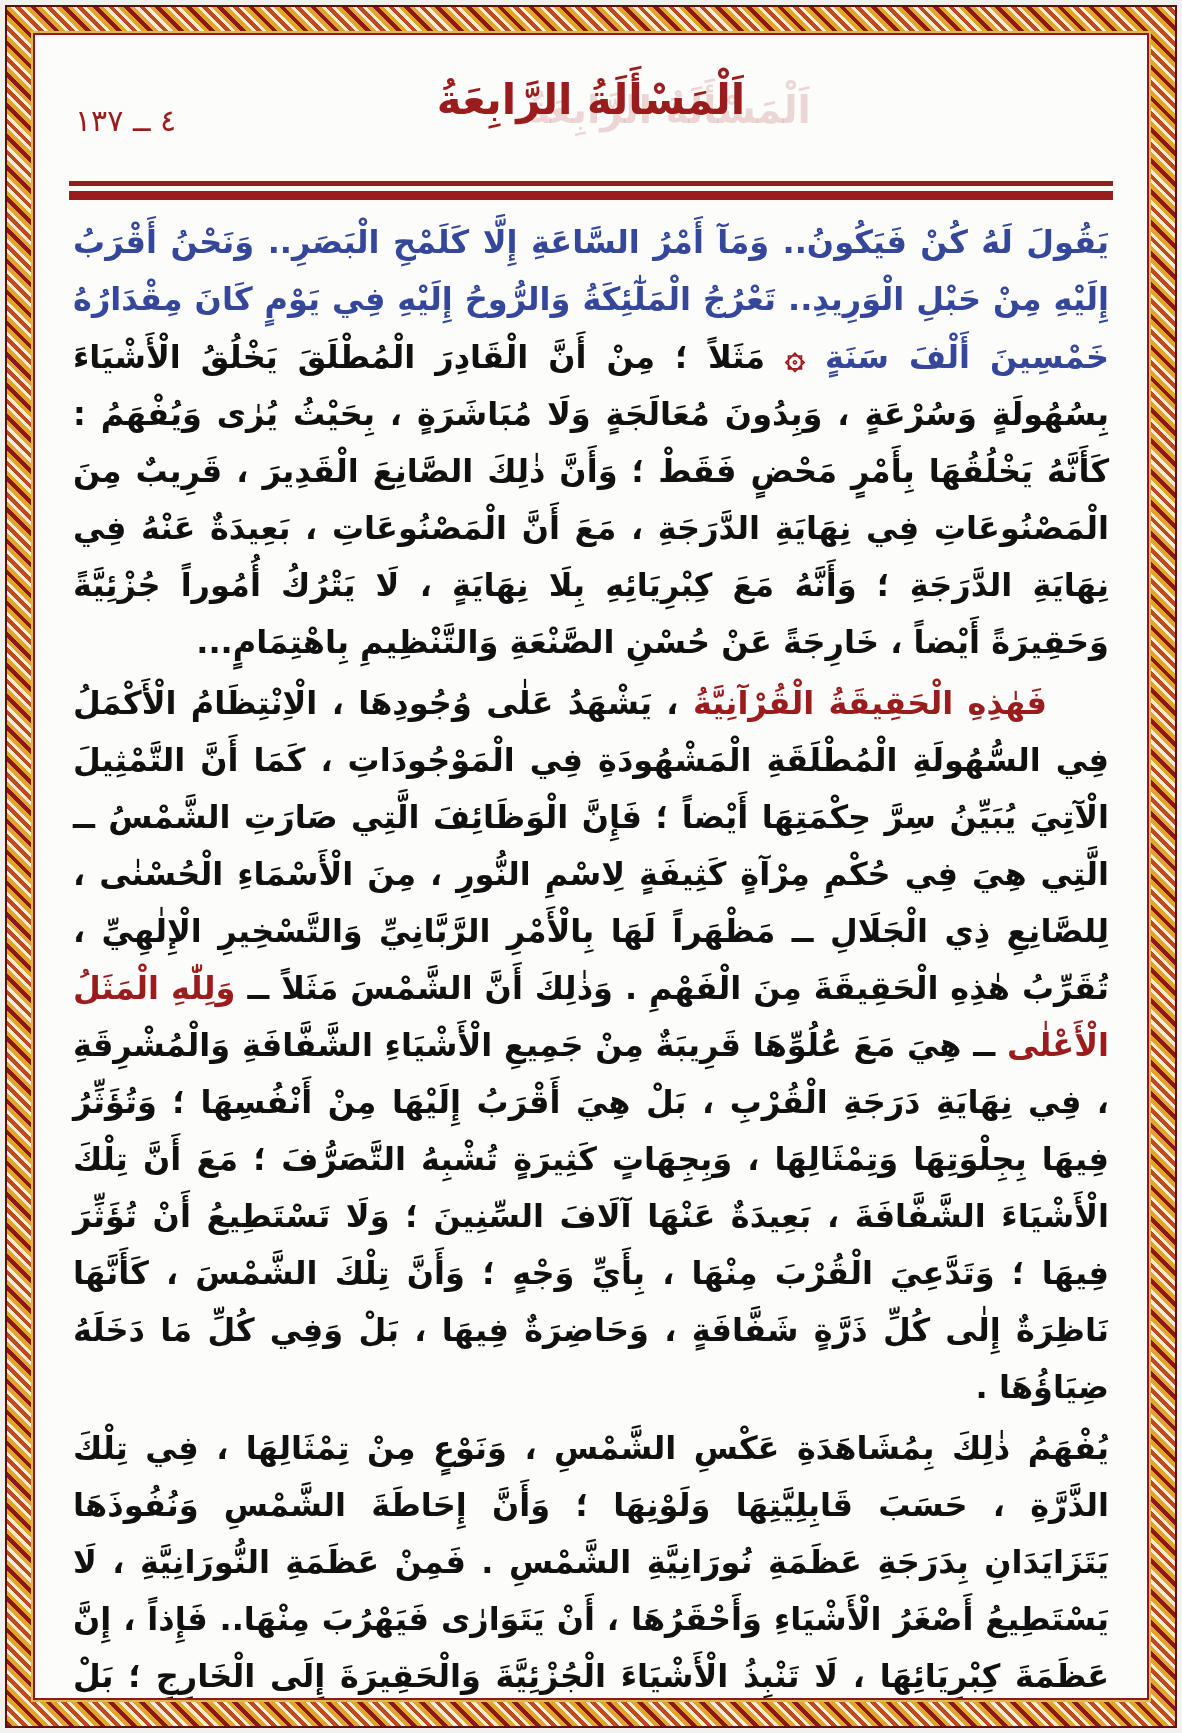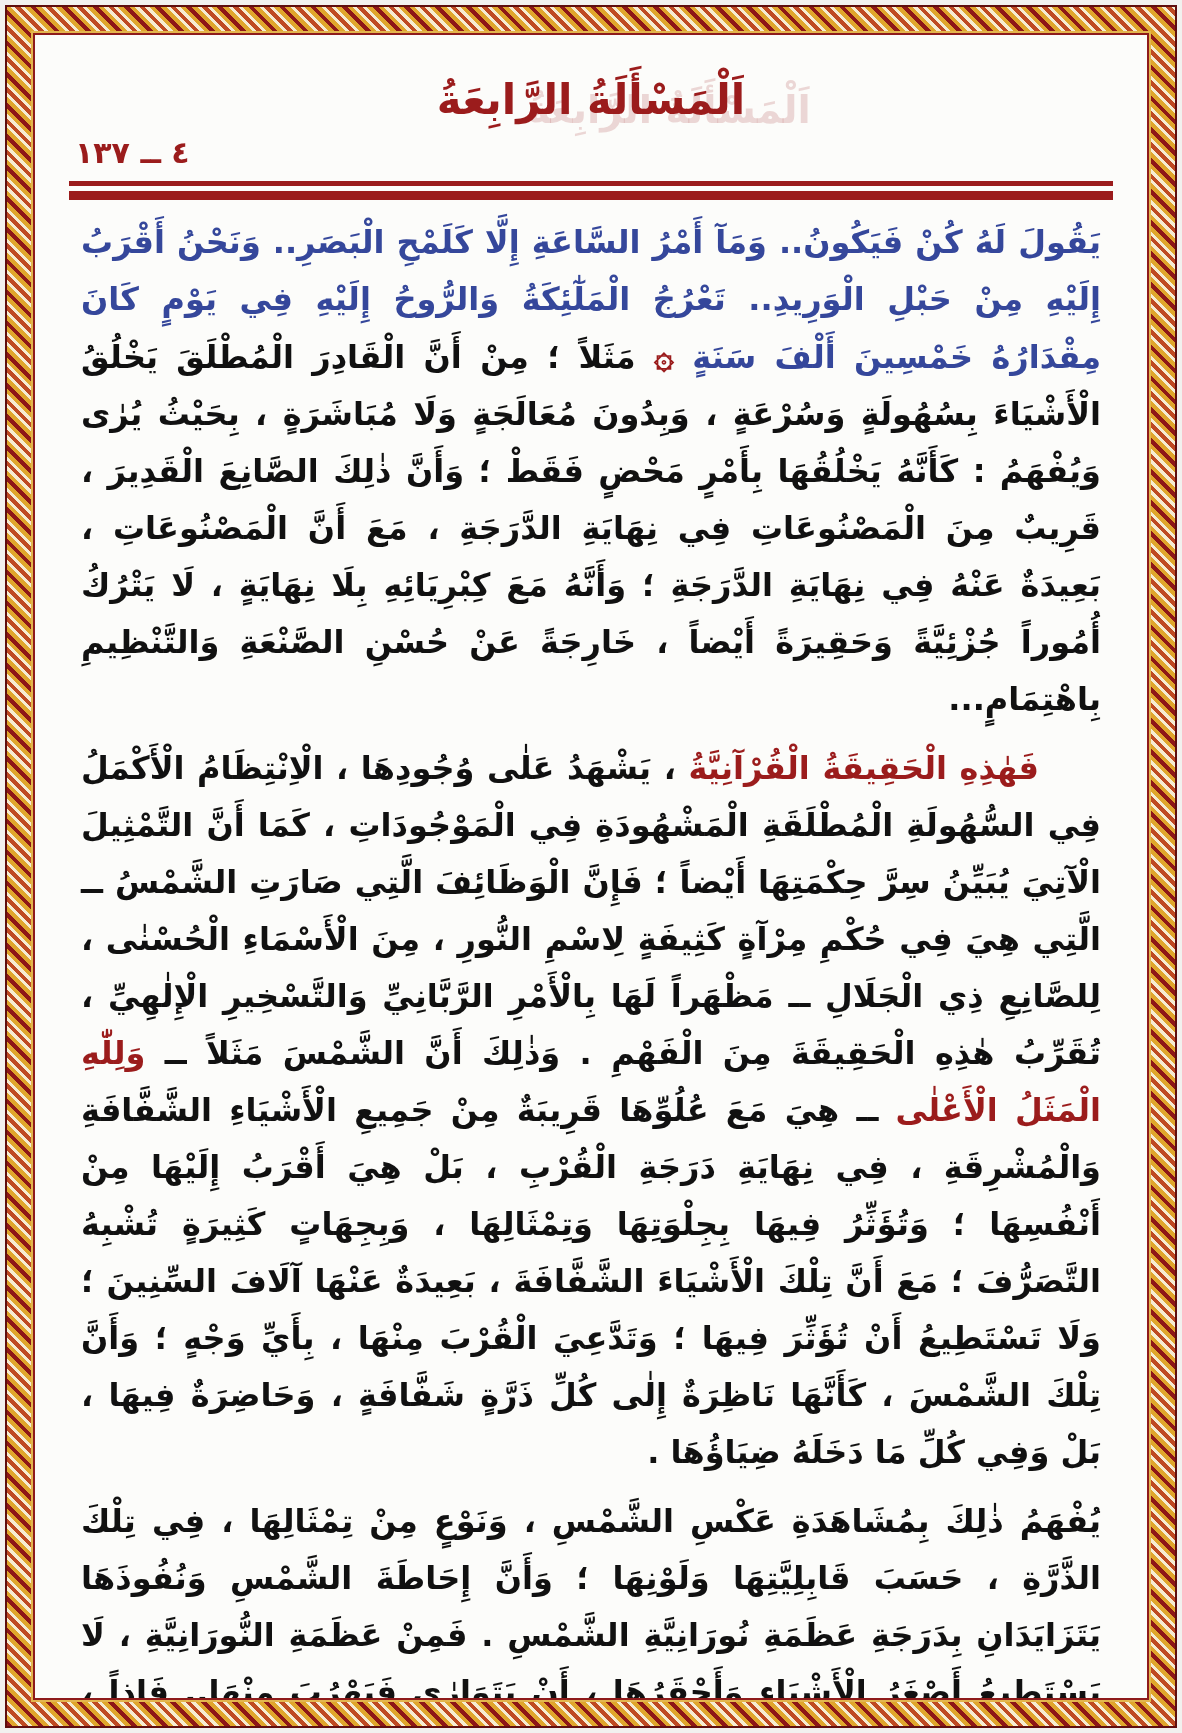--- a/index.html
+++ b/index.html
@@ -30,43 +30,43 @@
     position:absolute;inset:26px;
     background:var(--paper);
     border:2px solid #8e1b1b;
     box-shadow:0 0 0 2px #e3b64e;
     overflow:hidden;
     padding:28px 34px 0;
   }
   header{position:relative;height:96px}
   .page-num{
     position:absolute;left:6px;top:28px;
-    font-size:30px;font-weight:700;color:var(--maroon);
-    direction:rtl;white-space:nowrap;margin-top:32px;
+    font-size:30px;font-weight:400;color:var(--maroon);
+    direction:rtl;white-space:nowrap;
   }
   .title{
     margin:12px 0 0;text-align:center;position:relative;
     font-size:42px;font-weight:700;color:var(--maroon);line-height:1.2;
   }
   .title-ghost{
     position:absolute;left:0;right:0;top:0;text-align:center;
     color:rgba(155,28,28,.17);
     transform:translate(78px,10px) scale(.92);
     pointer-events:none;
   }
   .title-main{position:relative;z-index:1}
   .rules{margin-top:10px}
   .rule-thin{height:5px;background:var(--maroon);margin-bottom:5px}
   .rule-thick{height:9px;background:var(--maroon)}
   .body-text{
     margin-top:14px;
     font-size:32px;line-height:57px;font-weight:700;color:var(--ink);
     text-align:justify;
   }
-  .para{margin:12px;padding:0}
+  .para{margin:4px;padding:0}
   .para.indent{text-indent:62px}
   .quran{color:var(--quran-blue)}
   .red{color:var(--maroon)}
   .ayah{color:var(--maroon);font-size:34px}
 </style>
 </head>
 <body>
 
 <div class="frame">
   <div class="sheet">

